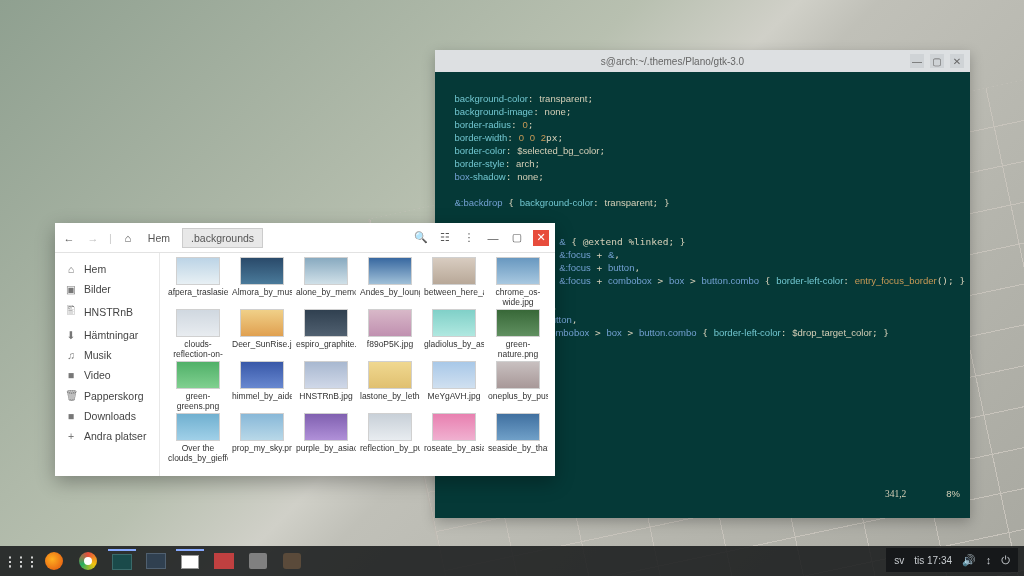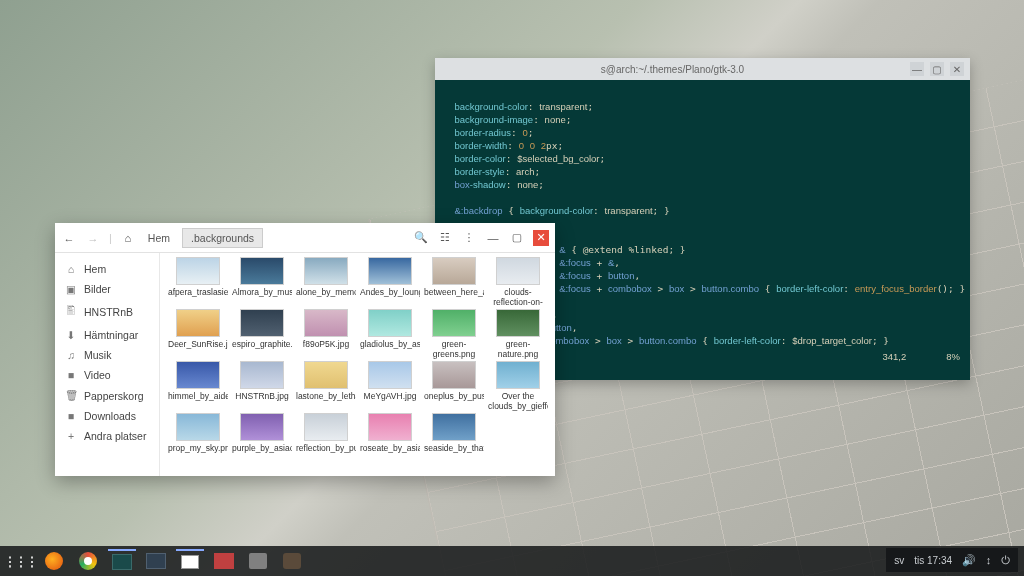--- a/index.html
+++ b/index.html
@@ -14,42 +14,42 @@
     background: linear-gradient(180deg, #e8e4dc 0%, #d8d4cc 100%);
     transform: rotate(-12deg);
     border-left: 1px solid #c0bcb4;
     background-image:
       repeating-linear-gradient(0deg, #c8c4bc 0, #c8c4bc 1px, transparent 1px, transparent 40px),
       repeating-linear-gradient(90deg, #c8c4bc 0, #c8c4bc 1px, transparent 1px, transparent 70px);
   }
 
   
   .terminal {
-    position: absolute; left: 435px; top: 58px; width: 535px; height: 322px;
+    position: absolute; left: 435px; top: 50px; width: 535px; height: 468px;
     background: #eceeef; box-shadow: 0 4px 12px rgba(0,0,0,.25); font-size: 10px;
   }
   .terminal-titlebar {
     height: 22px; background: #dde0e2; display: flex; align-items: center;
     color: #666; padding: 0 6px;
   }
   .terminal-title { flex: 1; text-align: center; font-size: 10px; }
   .terminal-btn { width: 14px; height: 14px; margin-left: 6px; background: #cfd3d6; display: flex; align-items: center; justify-content: center; font-size: 10px; color: #666; }
   .terminal-body {
     height: calc(100% - 22px); background: #053937; color: #d6d0b8;
     padding: 20px 8px; font-family: monospace; font-size: 9.5px; line-height: 13px;
     white-space: pre; overflow: hidden; position: relative;
   }
   .kw-prop { color: #72c7d1; }
   .kw-val  { color: #d6d0b8; }
   .kw-cmt  { color: #698a89; }
   .kw-sel  { color: #72a0d1; }
   .kw-fn   { color: #c99a56; }
   .kw-num  { color: #c99a56; }
   .term-status { position: absolute; bottom: 4px; right: 10px; color: #d6d0b8; font-size: 9.5px; }
-  .term-status span:first-child { margin-right: 40px; }
+  .term-status span:first-child { margin-right: 40px; font-family: Liberation Serif, serif; }
 
   
   .fm {
     position: absolute; left: 55px; top: 223px; width: 500px; height: 253px;
     background: #ffffff; box-shadow: 0 6px 18px rgba(0,0,0,.3); font-size: 11px; color: #333;
     display: flex; flex-direction: column;
   }
   .fm-toolbar {
     height: 30px; border-bottom: 1px solid #e2e2e2; display: flex; align-items: center;
     padding: 0 6px; gap: 8px;
@@ -241,46 +241,50 @@
           </div>
           <div class="file-item">
             <div class="thumb t4"></div>
             <div class="file-label">Andes_by_loungedy.jpg</div>
           </div>
           <div class="file-item">
             <div class="thumb t5"></div>
             <div class="file-label">between_here_and_there_deskt...</div>
           </div>
           <div class="file-item">
+            <div class="thumb t6"></div>
+            <div class="file-label">chrome_os-wide.jpg</div>
+          </div>
+          <div class="file-item">
             <div class="thumb t7"></div>
             <div class="file-label">clouds-reflection-on-the-beach-b...</div>
           </div>
           <div class="file-item">
             <div class="thumb t8"></div>
             <div class="file-label">Deer_SunRise.jpg</div>
           </div>
           <div class="file-item">
             <div class="thumb t9"></div>
             <div class="file-label">espiro_graphite.jpg</div>
           </div>
           <div class="file-item">
             <div class="thumb t10"></div>
             <div class="file-label">f89oP5K.jpg</div>
           </div>
           <div class="file-item">
             <div class="thumb t11"></div>
             <div class="file-label">gladiolus_by_asiaonly.jpg</div>
           </div>
           <div class="file-item">
+            <div class="thumb t13"></div>
+            <div class="file-label">green-nature.png</div>
+          </div>
+          <div class="file-item">
             <div class="thumb t12"></div>
             <div class="file-label">green-greens.png</div>
-          </div>
-          <div class="file-item">
-            <div class="thumb t13"></div>
-            <div class="file-label">green-nature.png</div>
           </div>
           <div class="file-item">
             <div class="thumb t14"></div>
             <div class="file-label">himmel_by_aidendrew.jpg</div>
           </div>
           <div class="file-item">
             <div class="thumb t15"></div>
             <div class="file-label">HNSTRnB.jpg</div>
           </div>
           <div class="file-item">

